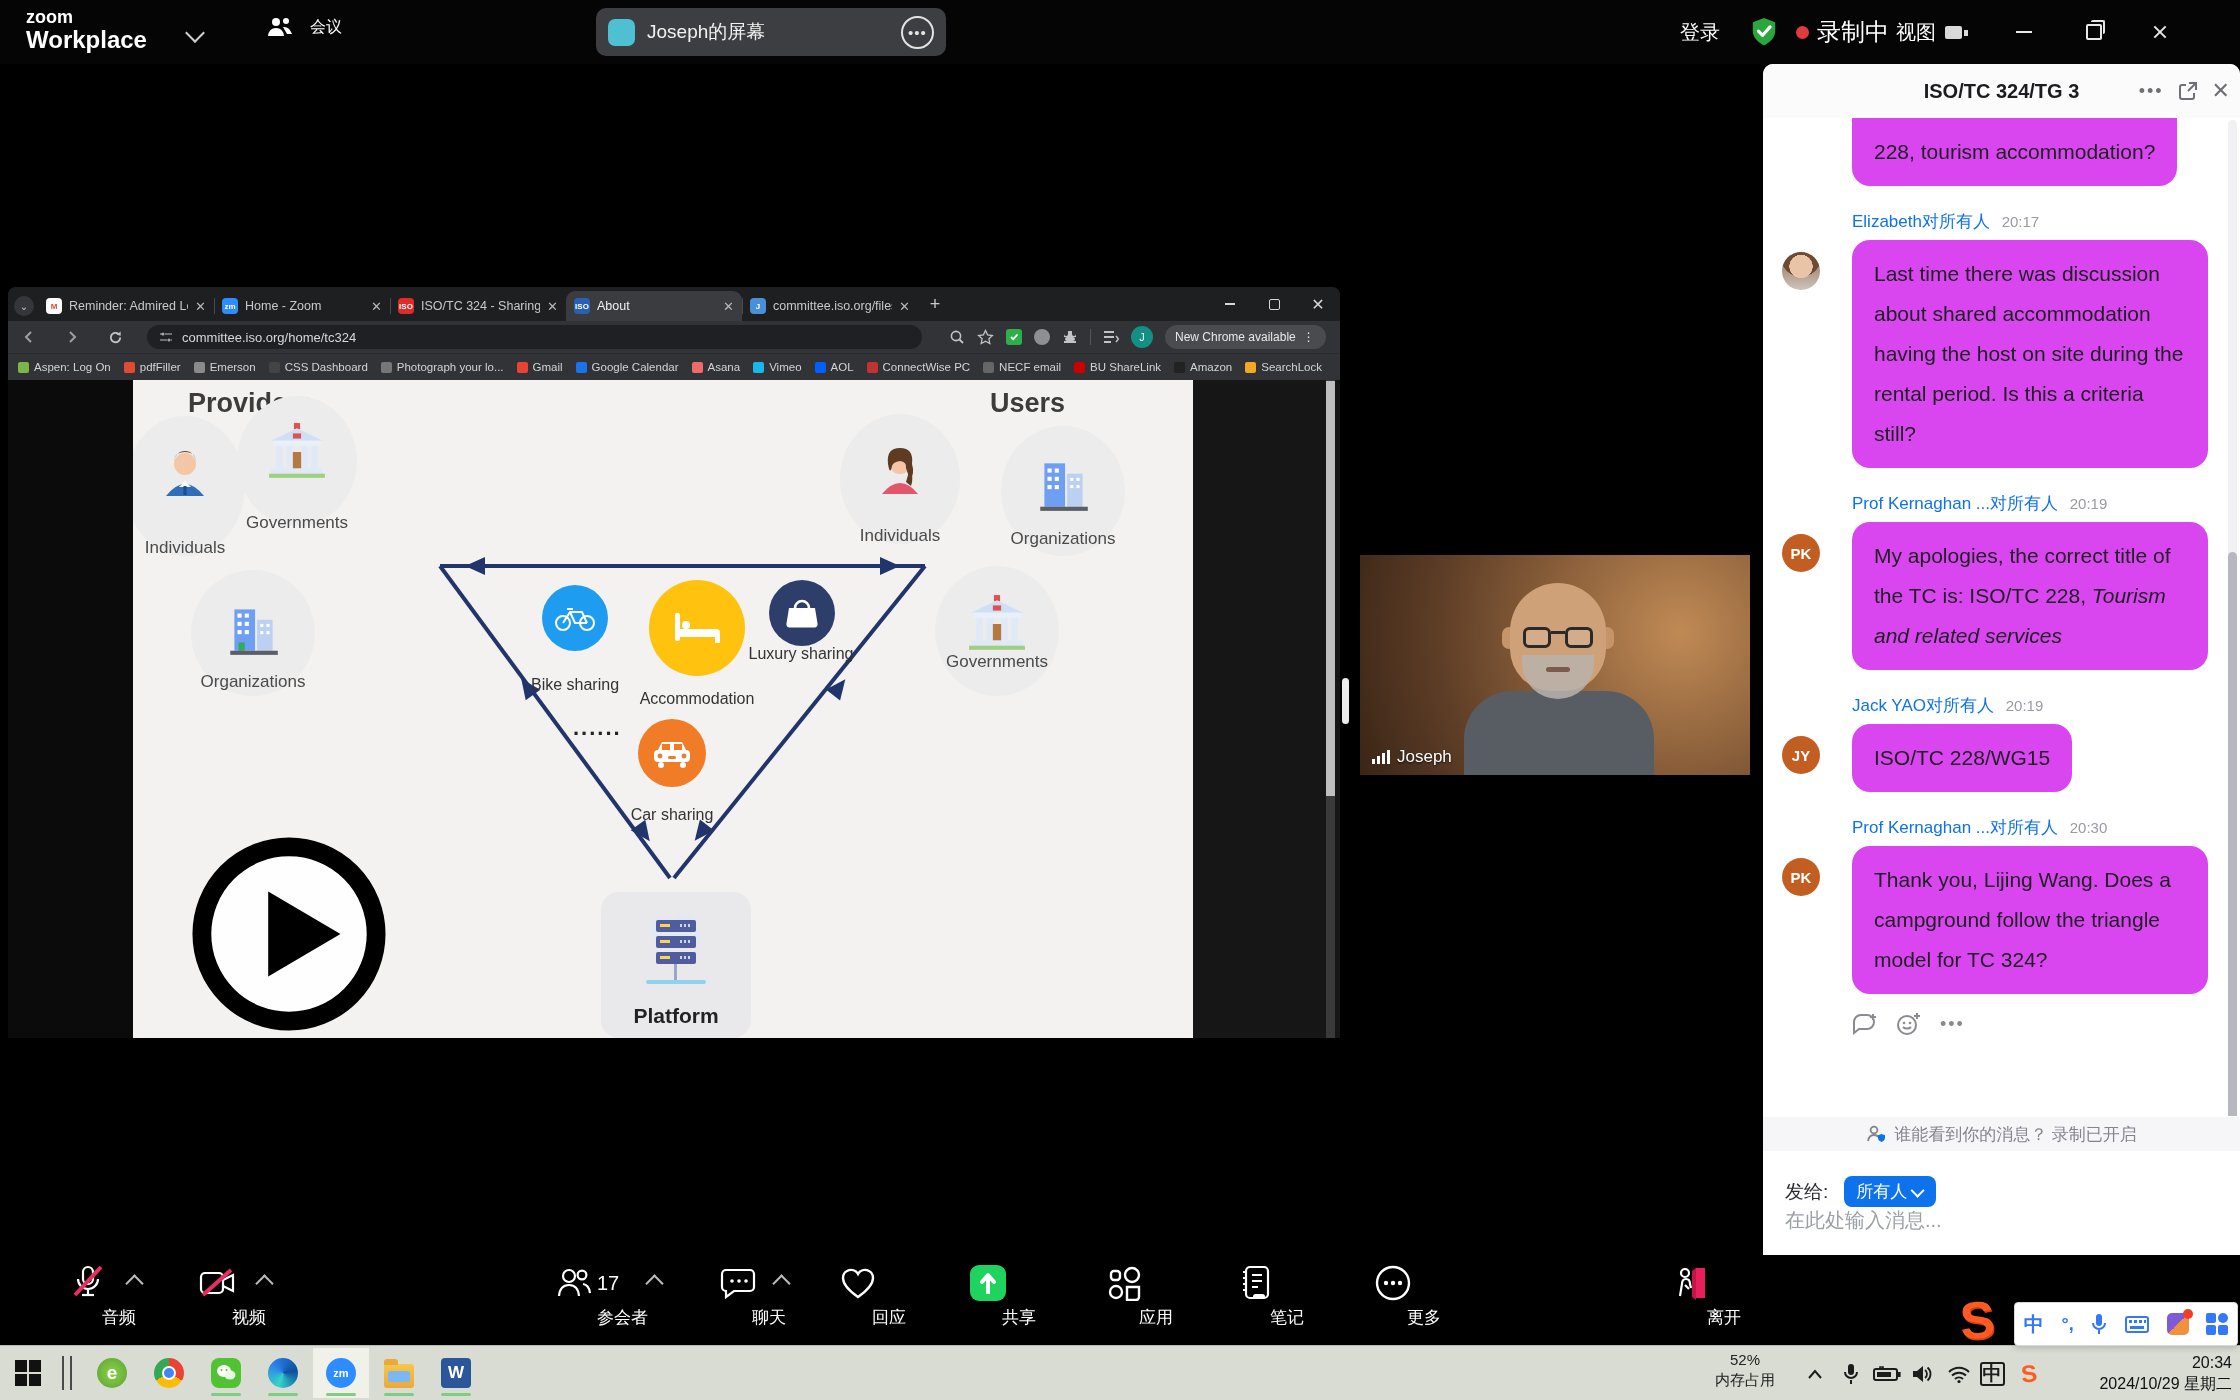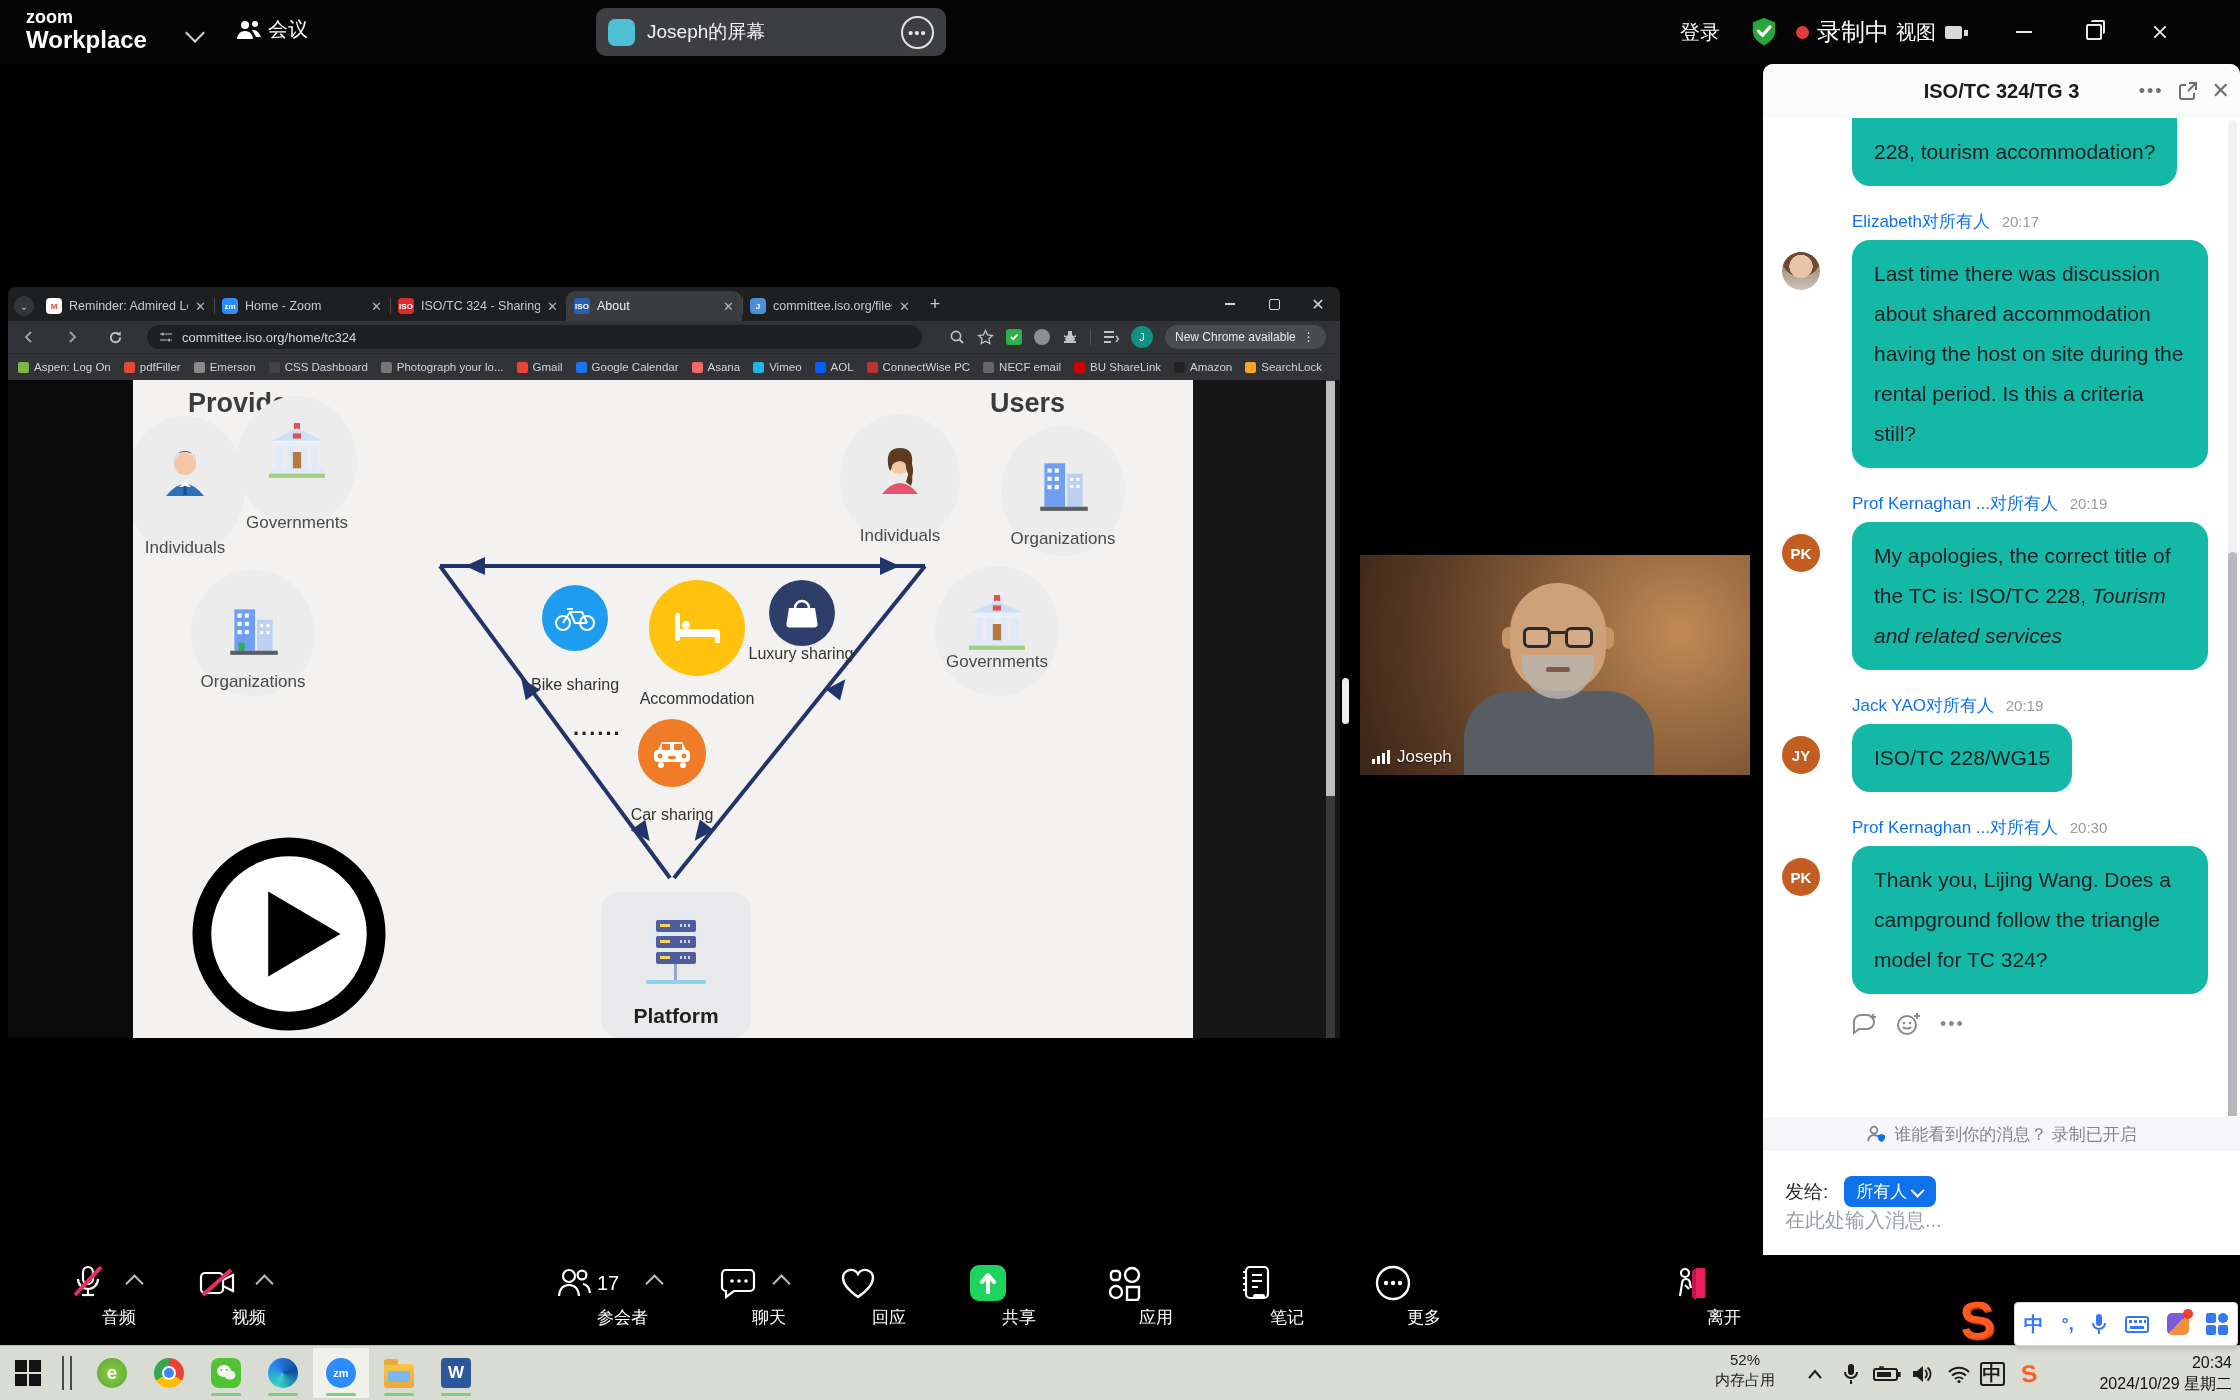--- a/index.html
+++ b/index.html
@@ -5,21 +5,21 @@
   html,body{margin:0;padding:0;background:#000;}
   body{width:2240px;height:1400px;position:relative;overflow:hidden;
        font-family:"Liberation Sans","DejaVu Sans",sans-serif;color:#fff;}
   svg{display:block}
   
   .topbar{position:absolute;left:0;top:0;width:2240px;height:64px;background:#050505;}
   .zlogo{position:absolute;left:26px;top:8px;line-height:1.05;color:#fff}
   .zlogo .l1{font-size:18px;font-weight:bold;display:block}
   .zlogo .l2{font-size:24px;font-weight:bold;display:block}
   .chev-down{position:absolute;left:188px;top:26px;width:12px;height:12px;border-left:2px solid #cfcfcf;border-bottom:2px solid #cfcfcf;transform:rotate(-45deg)}
-  .meeting{position:absolute;left:236px;top:16px;display:flex;align-items:center;gap:6px;font-size:20px;color:#fff}
+  .meeting{position:absolute;left:267px;top:16px;display:flex;align-items:center;gap:17px;font-size:16px;color:#fff}
   .screen-tab{position:absolute;left:596px;top:8px;width:350px;height:48px;background:#3d3e41;border-radius:10px;display:flex;align-items:center;gap:12px;padding:0 12px;box-sizing:border-box}
   .st-icon{width:27px;height:27px;border-radius:7px;background:#4fc0d3}
   .st-label{font-size:19px;color:#f2f2f2}
   .st-more{margin-left:auto;width:29px;height:29px;border:2px solid #e3e3e3;border-radius:50%;color:#e3e3e3;font-size:15px;letter-spacing:1px;display:flex;align-items:center;justify-content:center}
   .tbr{position:absolute;top:0;height:64px;display:flex;align-items:center}
   .login{left:1680px;font-size:20px;color:#fff}
   .shield{left:1750px}
   .recgrp{left:1796px;gap:8px;font-size:24px}
   .recdot{width:13px;height:13px;border-radius:50%;background:#E23B3B}
   .viewgrp{left:1896px;gap:9px;font-size:20px}
@@ -105,21 +105,21 @@
   .cthumb{position:absolute;left:0;top:432px;width:9px;height:630px;background:#b7b7bf;border-radius:5px}
   .msg{position:relative;margin:0 0 24px 0;padding-left:89px}
   .mavatar{position:absolute;left:19px;top:42px;width:38px;height:38px;border-radius:50%;color:#fff;font-size:15px;font-weight:bold;display:flex;align-items:center;justify-content:center}
   .mavatar.photo{background:
      radial-gradient(circle at 50% 38%, #e9c4a6 0 38%, transparent 39%),
      radial-gradient(circle at 50% 12%, #6e4a33 0 52%, transparent 53%),
      linear-gradient(#8a6a52,#cfc4bb);}
   .mname{font-size:17px;margin-bottom:7px}
   .msender,.mto{color:#0E72ED}
   .mtime{color:#9a9aa2;font-size:15px;margin-left:7px}
-  .bubble{width:fit-content;max-width:312px;background:#14b8a6;border-radius:18px;padding:14px 22px;font-size:21px;line-height:40px;color:#202024}
+  .bubble{width:fit-content;max-width:312px;background:#d946ef;border-radius:18px;padding:14px 22px;font-size:21px;line-height:40px;color:#202024}
   .bubble em{font-style:italic}
   .msg.partial{padding-left:89px;margin-top:0}
   .msg.partial .bubble{border-radius:0 0 18px 18px}
   .mactions{display:flex;gap:18px;margin:-6px 0 0 89px;color:#8a8a90;align-items:center}
   .notice{position:absolute;left:0;right:0;top:1053px;height:34px;background:#f6f6f8;display:flex;align-items:center;justify-content:center;gap:8px;font-size:17px;color:#84848e}
   .compose{position:absolute;left:0;right:0;top:1096px;bottom:0;background:#fff;padding:16px 22px;box-sizing:border-box}
   .sendrow{display:flex;align-items:center;gap:16px}
   .sendlab{font-size:19px;color:#2a2a2e}
   .sendpill{height:31px;background:#0E72ED;color:#fff;border-radius:8px;font-size:17px;display:flex;align-items:center;gap:7px;padding:0 12px}
   .pillchev{width:8px;height:8px;border-left:2px solid #fff;border-bottom:2px solid #fff;transform:rotate(-45deg) translateY(-2px)}

